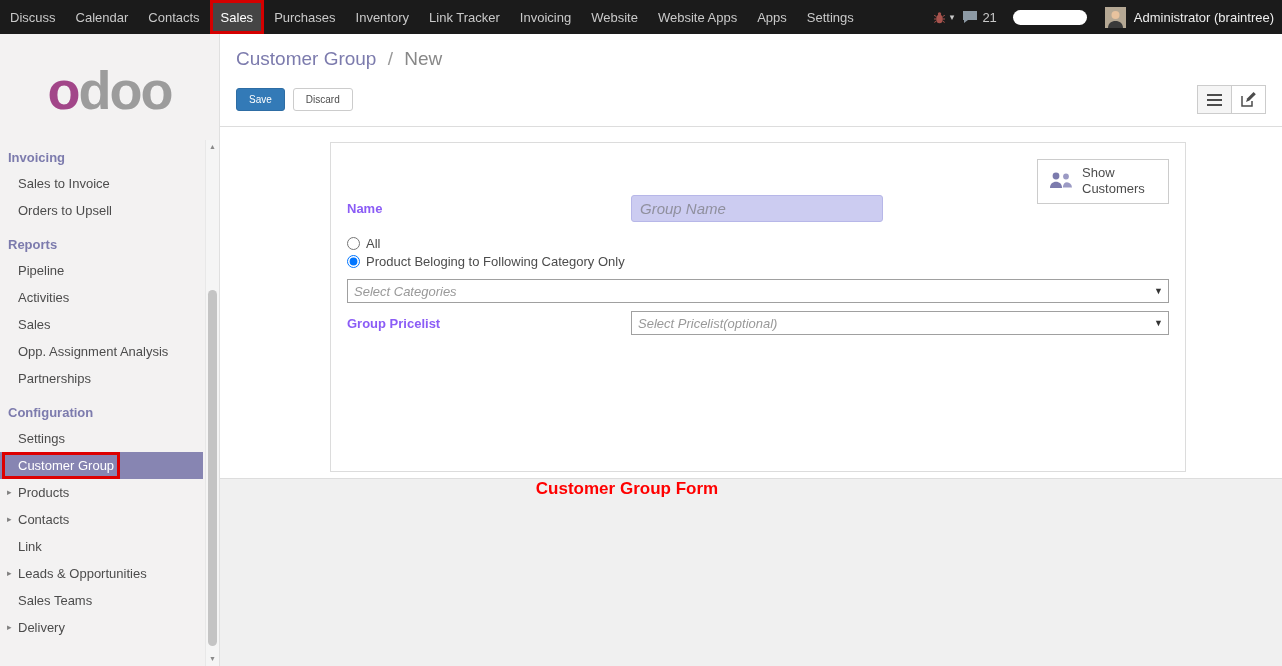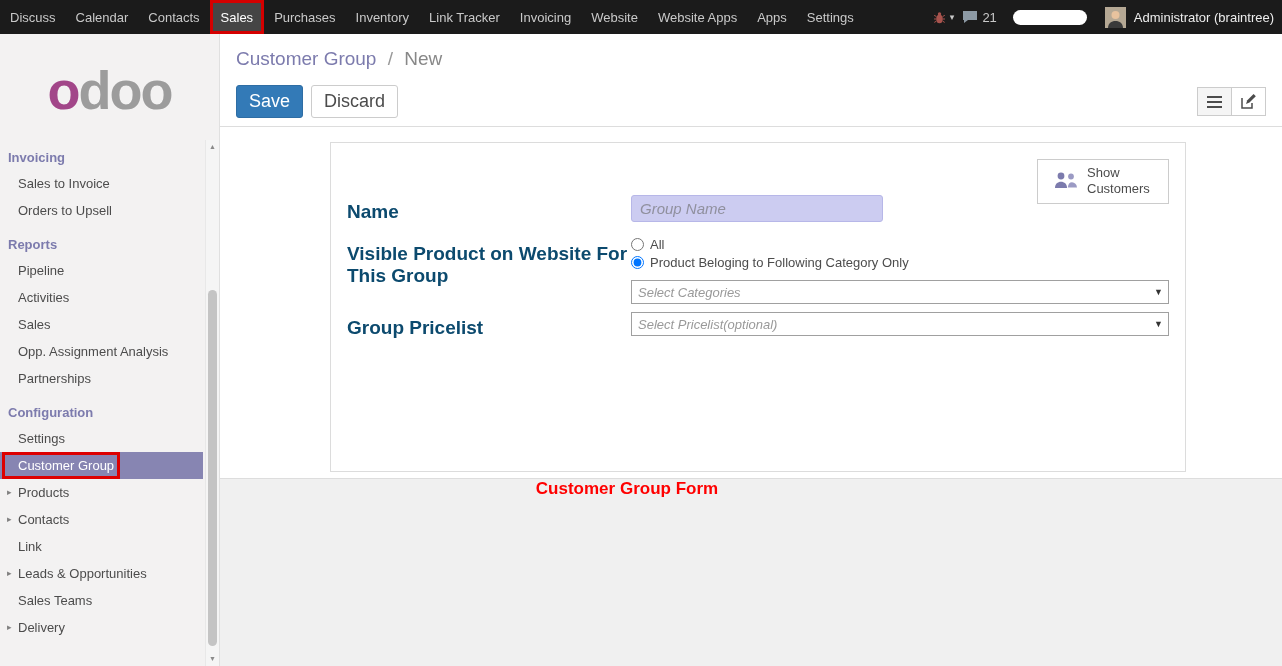--- a/index.html
+++ b/index.html
@@ -46,43 +46,43 @@
               background:#c4c4c4; border-radius:7px; cursor:grab; }
 
   
   .main { flex:1; min-width:0; display:flex; flex-direction:column; }
   .control-panel { background:#fff; border-bottom:1px solid #ddd; padding:10px 16px 12px; height:93px; }
   .breadcrumb { font-size:19px; margin:4px 0 15px; }
   .bc-link { color:#7c7bad; cursor:pointer; }
   .bc-sep { color:#999; margin:0 6px; }
   .bc-current { color:#888; }
   .cp-row { display:flex; align-items:center; }
-  .btn { font-size:18px; padding:5px 12px; border-radius:3px; cursor:pointer; font-family:inherit; }
+  .btn { font-size:10px; padding:5px 12px; border-radius:3px; cursor:pointer; font-family:inherit; }
   .btn-primary { background:#337ab7; border:1px solid #2e6da4; color:#fff; }
   .btn-default { background:#fff; border:1px solid #ccc; color:#4c4c4c; margin-left:8px; }
   .spacer { flex:1; }
   .view-switcher { display:flex; }
   .vs-btn { width:35px; height:29px; background:#f5f5f5; border:1px solid #ccc;
             display:flex; align-items:center; justify-content:center; cursor:pointer; padding:0; }
   .vs-btn + .vs-btn { margin-left:-1px; }
   .vs-btn.vs-active { background:#fff; }
 
   .content { background:#fff; height:352px; position:relative; border-bottom:1px solid #ddd; }
   .sheet { position:absolute; left:110px; top:15px; width:856px; height:330px;
            background:#fff; border:1px solid #dcdcdc; }
   .stat-button { position:absolute; top:16px; right:16px; display:flex; align-items:center;
-                 gap:8px; border:1px solid #ccc; background:#fff; padding:5px 15px;
+                 gap:8px; border:1px solid #ccc; background:#fff; padding:5px 10px;
                  width:132px; cursor:pointer; }
   .stat-label { font-size:13px; color:#4c4c4c; line-height:1.25; }
 
   .frow { display:flex; padding:0 16px; }
   .frow-name { margin-top:52px; }
   .frow-visible { margin-top:14px; }
   .frow-pricelist { margin-top:8px; }
-  .flabel { width:284px; flex:none; font-weight:bold; font-size:19px; color:#0c4a6e; padding-top:6px; }
+  .flabel { width:284px; flex:none; font-weight:bold; font-size:13px; color:#8b5cf6; padding-top:6px; }
   .frow-pricelist .flabel { padding-top:5px; }
   .fval { flex:1; }
   .name-input { width:252px; height:27px; background:#ccccf1; border:1px solid #b7b7e8;
                 border-radius:3px; padding:0 8px; font-size:15px; font-family:inherit; color:#333; }
   .name-input::placeholder { color:#90909e; font-style:italic; }
   .radio-row { display:flex; align-items:center; gap:6px; font-size:13px; color:#4c4c4c;
                margin-bottom:3px; cursor:pointer; }
   .radio-row input { margin:0; }
   .select { border:1px solid #a0a0a0; background:#fff; height:24px; display:flex;
             align-items:center; padding:0 20px 0 6px; position:relative; cursor:pointer; }
@@ -235,21 +235,20 @@
         </div>
 
         <div class="frow frow-name">
           <label class="flabel">Name</label>
           <div class="fval">
             <input class="name-input" type="text" placeholder="Group Name" style="">
           </div>
         </div>
 
         <div class="frow frow-visible">
-          <label class="flabel">Visible Product on Website For This Group</label>
           <div class="fval">
             <label class="radio-row">
               <input type="radio" name="visible-product" style="">
               <span>All</span>
             </label>
             <label class="radio-row">
               <input type="radio" name="visible-product" checked="" style="">
               <span>Product Beloging to Following Category Only</span>
             </label>
             <div class="select">

